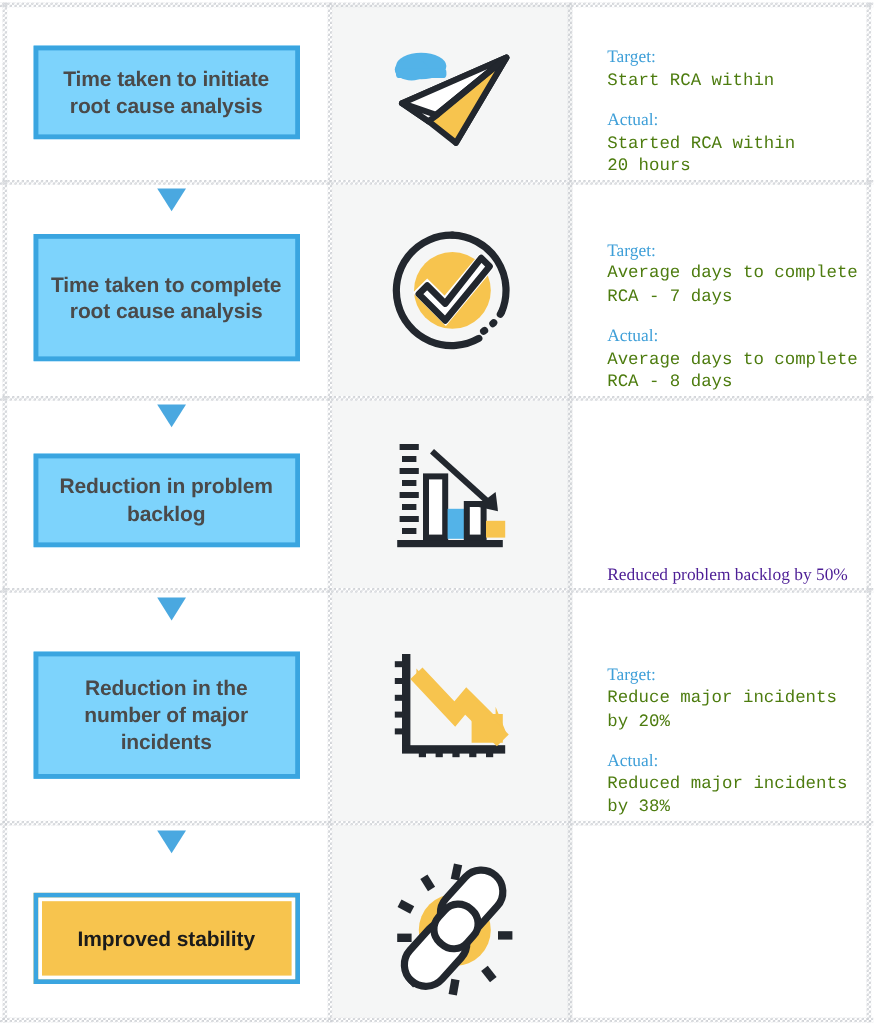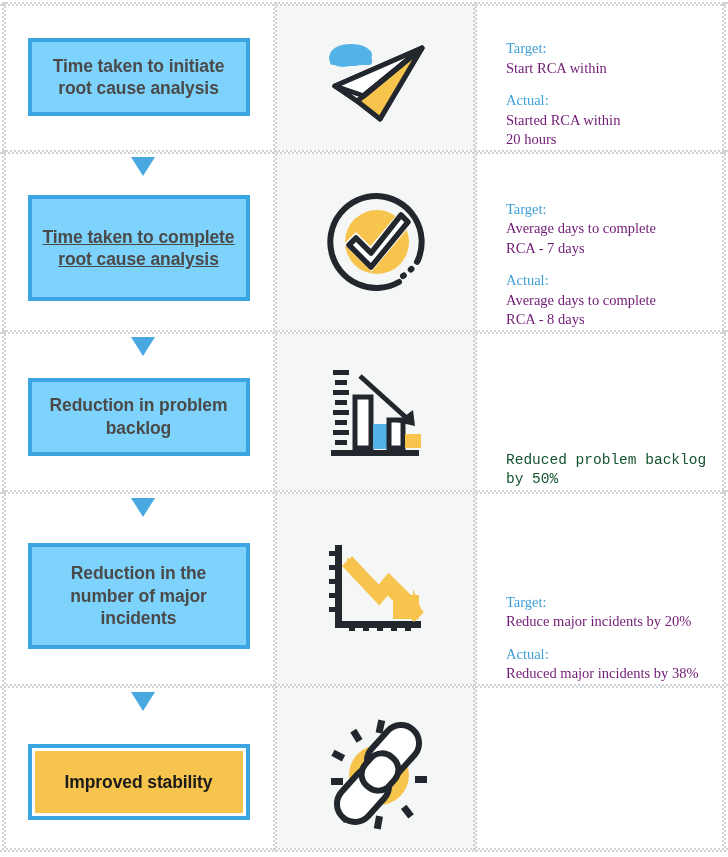--- a/index.html
+++ b/index.html
@@ -143,28 +143,28 @@
   
   .detail-block { margin: 0 0 13px 0; }
   .detail-block:last-child { margin-bottom: 0; }
   .detail-head {
     font-family: "Liberation Serif", serif;
     color: #3e9fd8;
     font-size: 14.5px;
     line-height: 1.35;
   }
   .detail-body {
-    font-family: Liberation Serif, serif;
-    color: #701a75;
+    font-family: Liberation Mono, monospace;
+    color: #4d7c0f;
     font-size: 14.5px;
     line-height: 1.35;
   }
   .detail-single {
-    font-family: Liberation Mono, monospace;
-    color: #14532d;
+    font-family: Liberation Serif, serif;
+    color: #4c1d95;
     font-size: 14.5px;
     line-height: 1.35;
   }
   .det-line { display: block; }
 
   svg { display: block; }
 </style>
 </head>
 <body>
 
@@ -224,21 +224,21 @@
           <span class="det-line">20 hours</span>
         </div>
       </div>
     </div>
   </div>
 
   <div class="arrow-down" style="top:157px;"></div>
 
   <div class="row" style="top:154px;height:176px;">
     <div class="cell-label">
-      <div class="label-box h3" style="margin-top:12px;text-decoration:underline;">
+      <div class="label-box h3" style="margin-top:12px;">
         <span>Time taken to complete root cause analysis</span>
       </div>
     </div>
     <div class="cell-icon">
       <span>
         <svg width="104" height="104" viewBox="0 0 104 104">
           <circle cx="52" cy="52" r="32" fill="#f7c44e"></circle>
           <path d="M52 6 A46 46 0 1 0 74 92" fill="none" stroke="#22272e" stroke-width="6" stroke-linecap="round"></path>
           <path d="M52 6 A46 46 0 0 1 93 70" fill="none" stroke="#22272e" stroke-width="6" stroke-linecap="round"></path>
           <path d="M78 86 A46 46 0 0 0 93 70" fill="none" stroke="#22272e" stroke-width="6" stroke-linecap="round" stroke-dasharray="1 9"></path>

